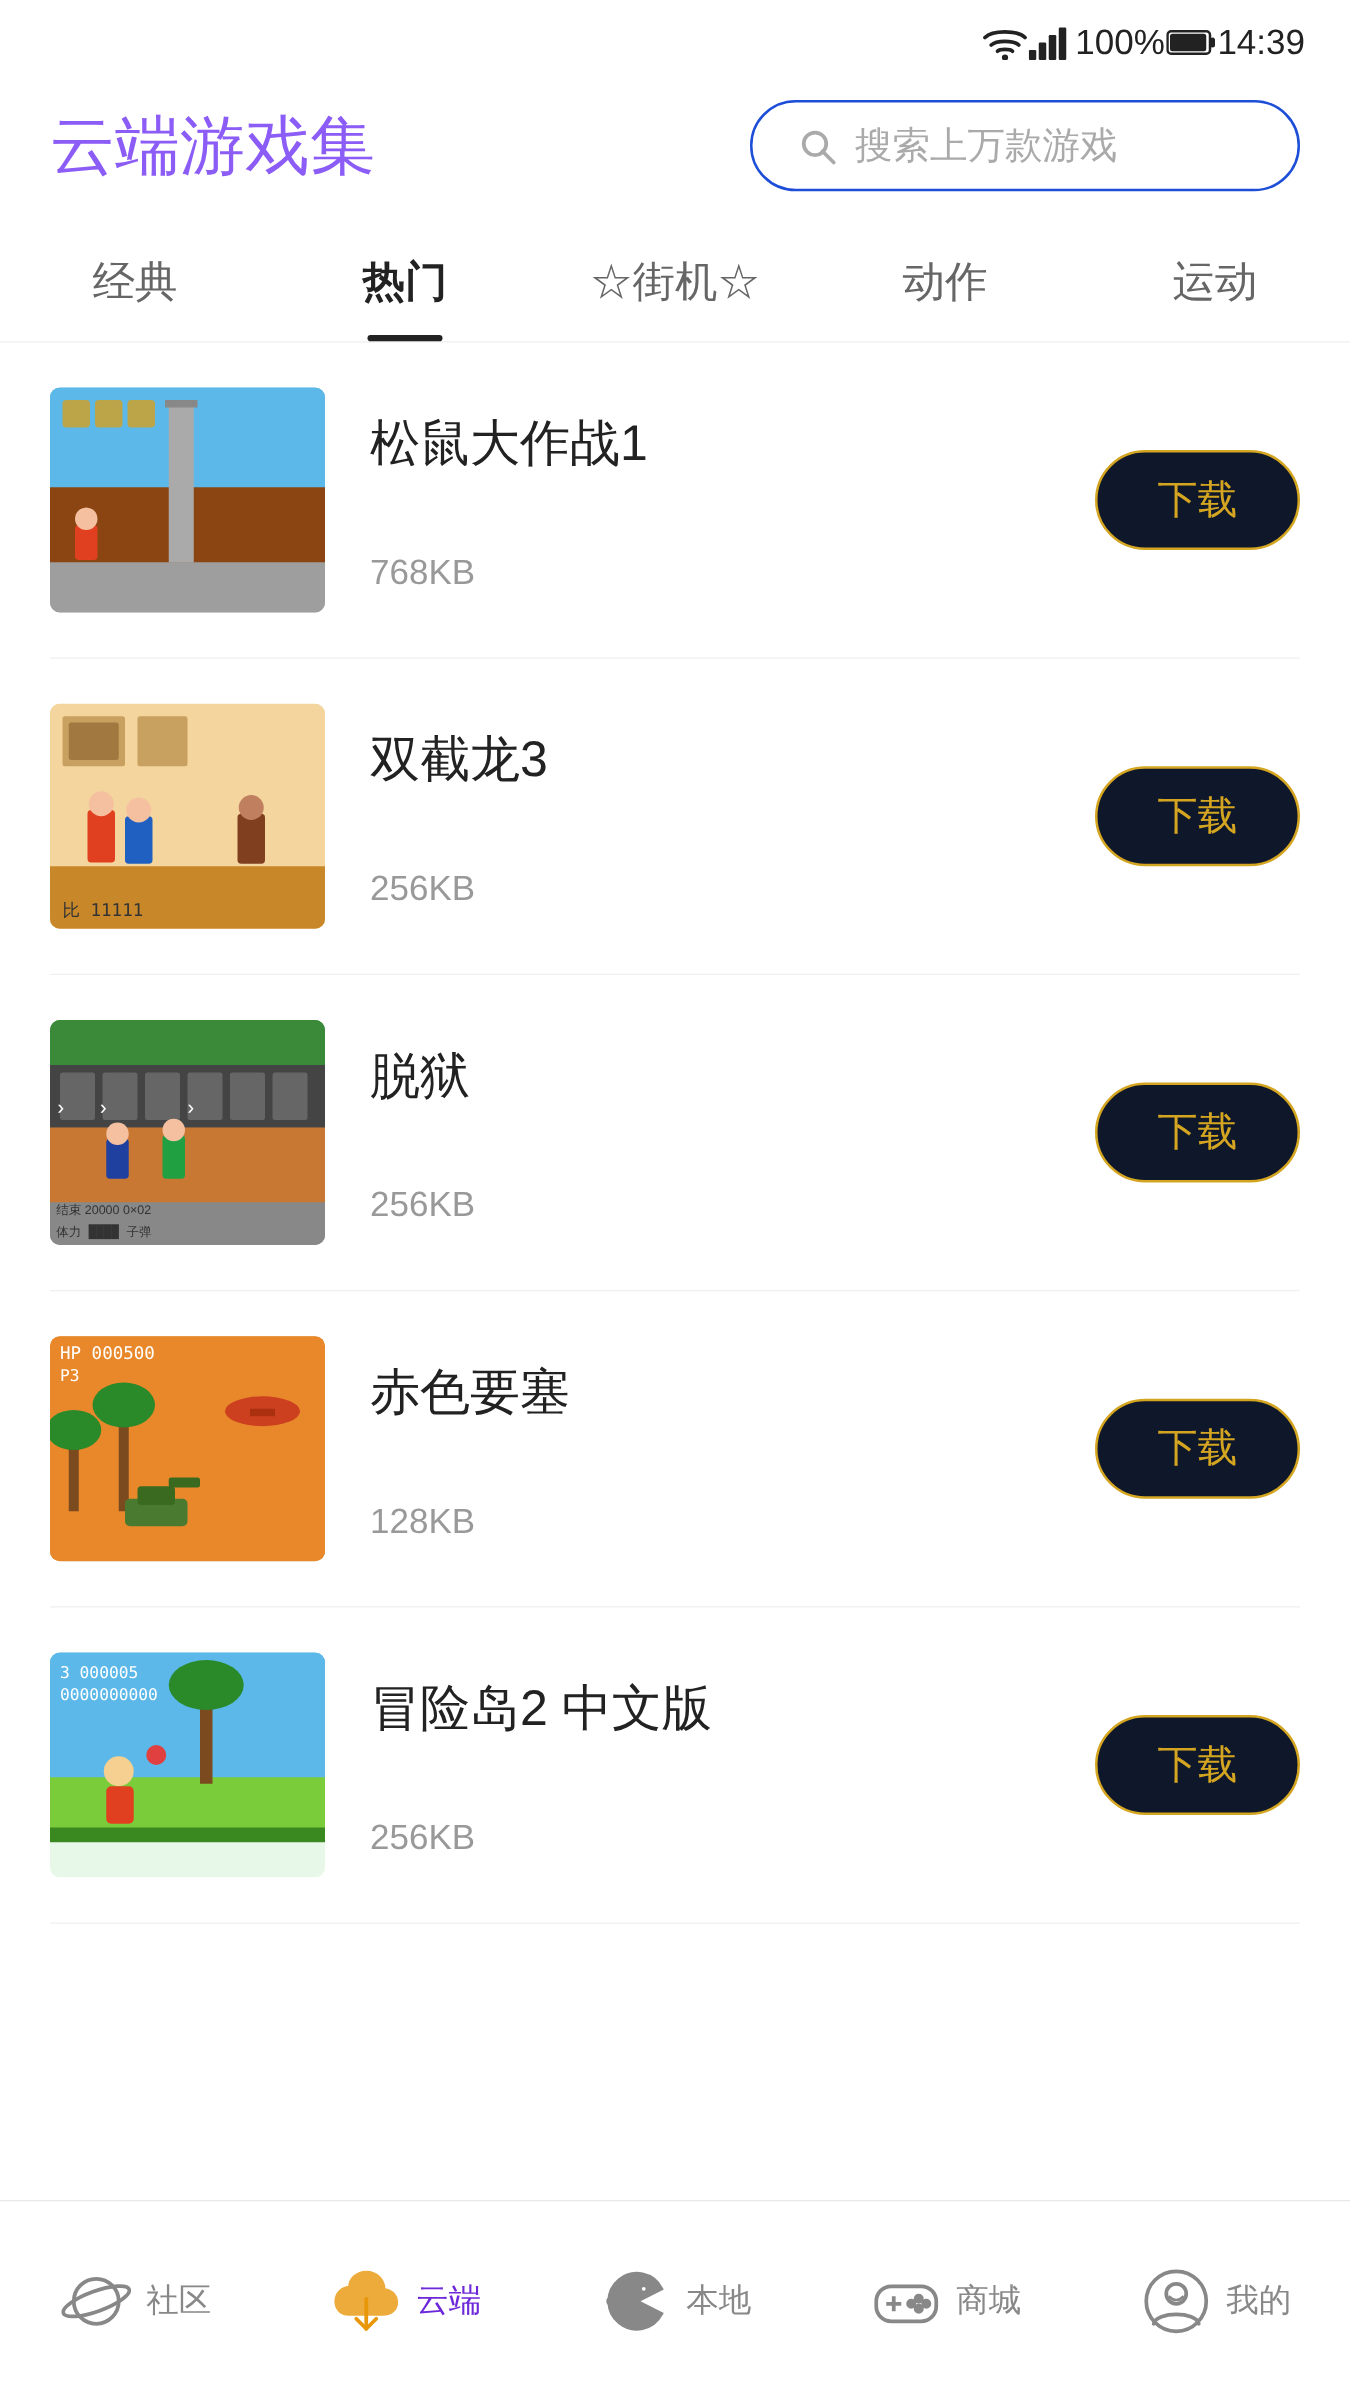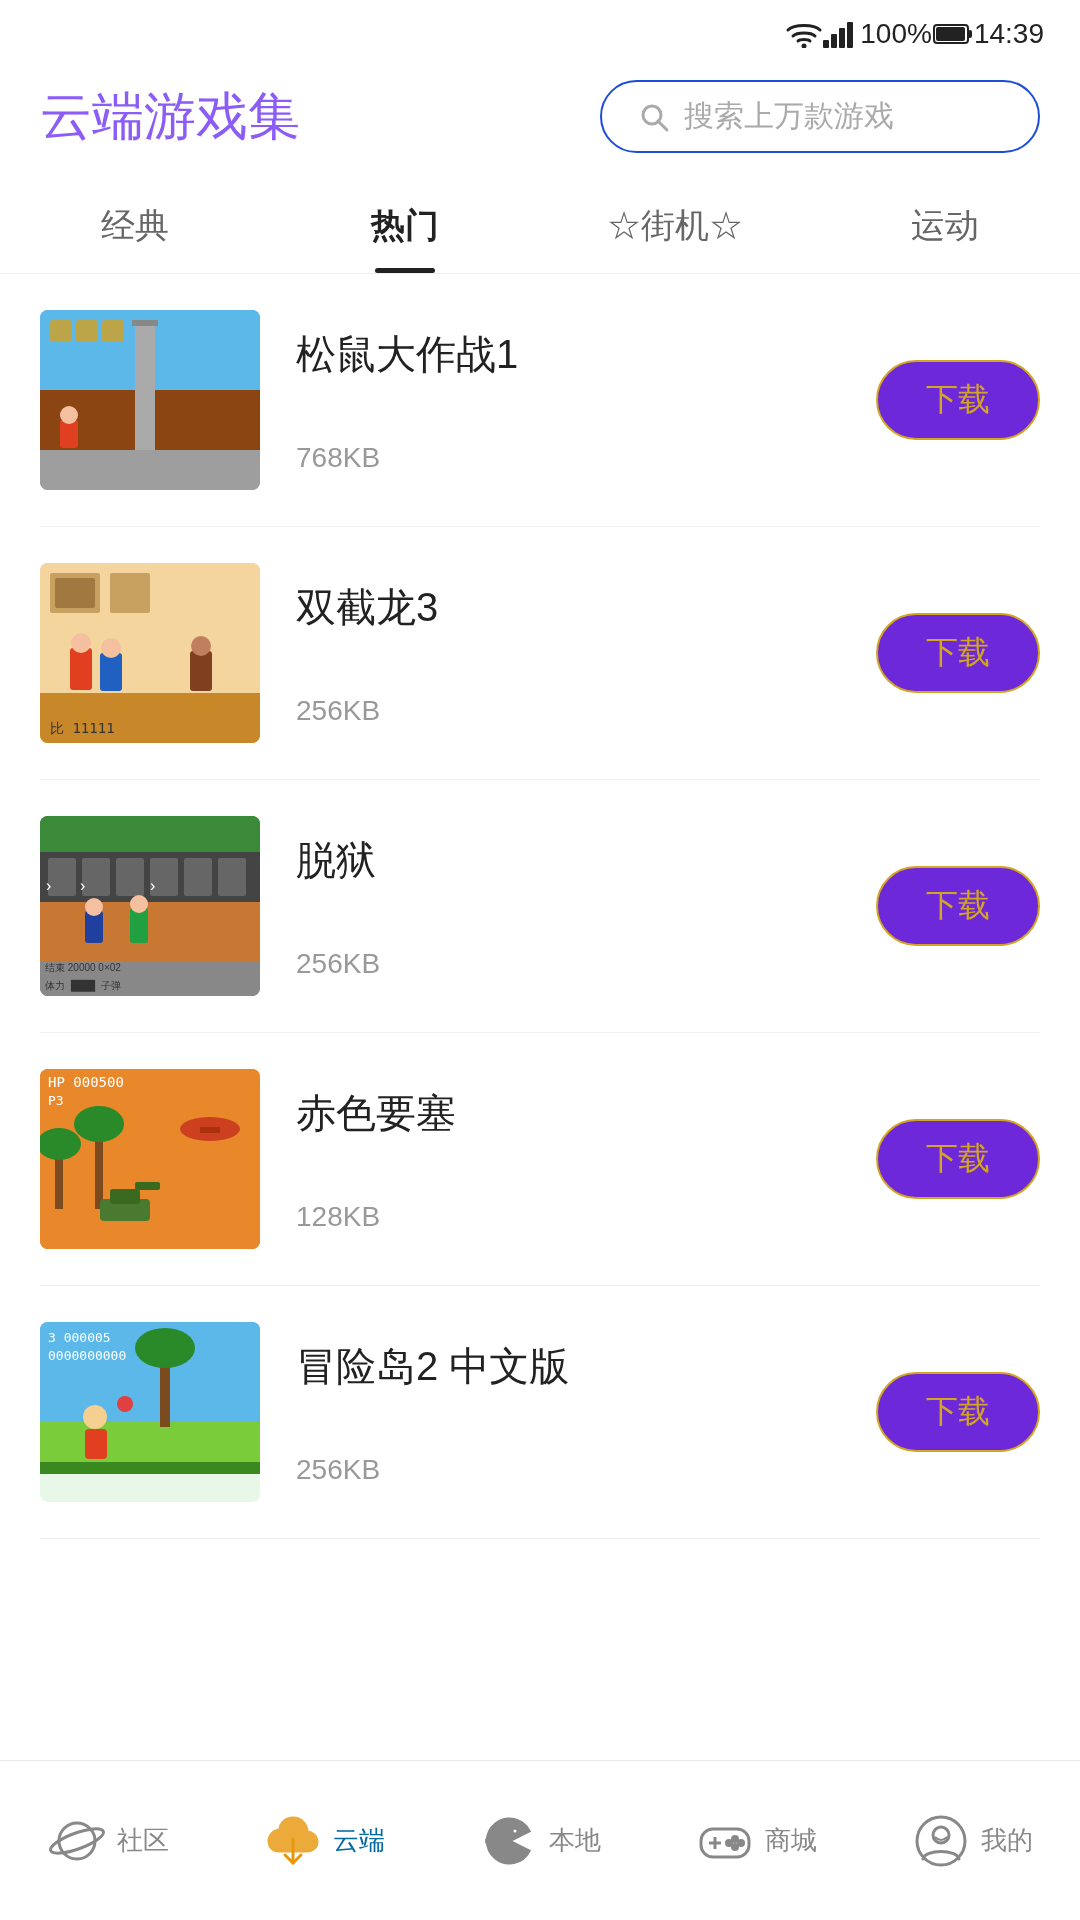--- a/index.html
+++ b/index.html
@@ -150,21 +150,21 @@
     .download-btn {
       position: absolute;
       right: 0;
       top: 50%;
       transform: translateY(-50%);
       border: 2px solid #d4a520;
       border-radius: 50px;
       padding: 16px 48px;
       color: #d4a520;
       font-size: 32px;
-      background: #6d28d9;
+      background: #0f172a;
       cursor: pointer;
     }
 
     
     .bottom-nav {
       position: fixed;
       bottom: 0;
       left: 0;
       width: 1080px;
       height: 160px;
@@ -188,21 +188,21 @@
       height: 60px;
       display: flex;
       align-items: center;
       justify-content: center;
     }
     .nav-label {
       font-size: 26px;
       color: #888;
     }
     .nav-item.active .nav-label {
-      color: #0369a1;
+      color: #6d28d9;
     }
     .nav-item.active .nav-icon svg {
       stroke: #e8960a;
       fill: #e8960a;
     }
     .nav-icon svg {
       width: 56px;
       height: 56px;
       stroke: #888;
       fill: none;
@@ -257,20 +257,21 @@
       <line x1="20" y1="20" x2="29" y2="29" stroke="#aaa" stroke-width="3" stroke-linecap="round"></line>
     </svg>
     <span class="search-placeholder">搜索上万款游戏</span>
   </div>
 </div>
 
 <div class="category-tabs">
   <div class="tab-item">经典</div>
   <div class="tab-item active">热门</div>
   <div class="tab-item">☆街机☆</div>
+  <div class="tab-item">动作</div>
   <div class="tab-item">运动</div>
 </div>
 
 <div class="game-list">
 
   <div class="game-item">
     <div class="game-thumbnail thumb-1">
       <svg width="220" height="180" viewBox="0 0 220 180">
 
         <rect x="0" y="0" width="220" height="80" fill="#5bb8e8"></rect>

